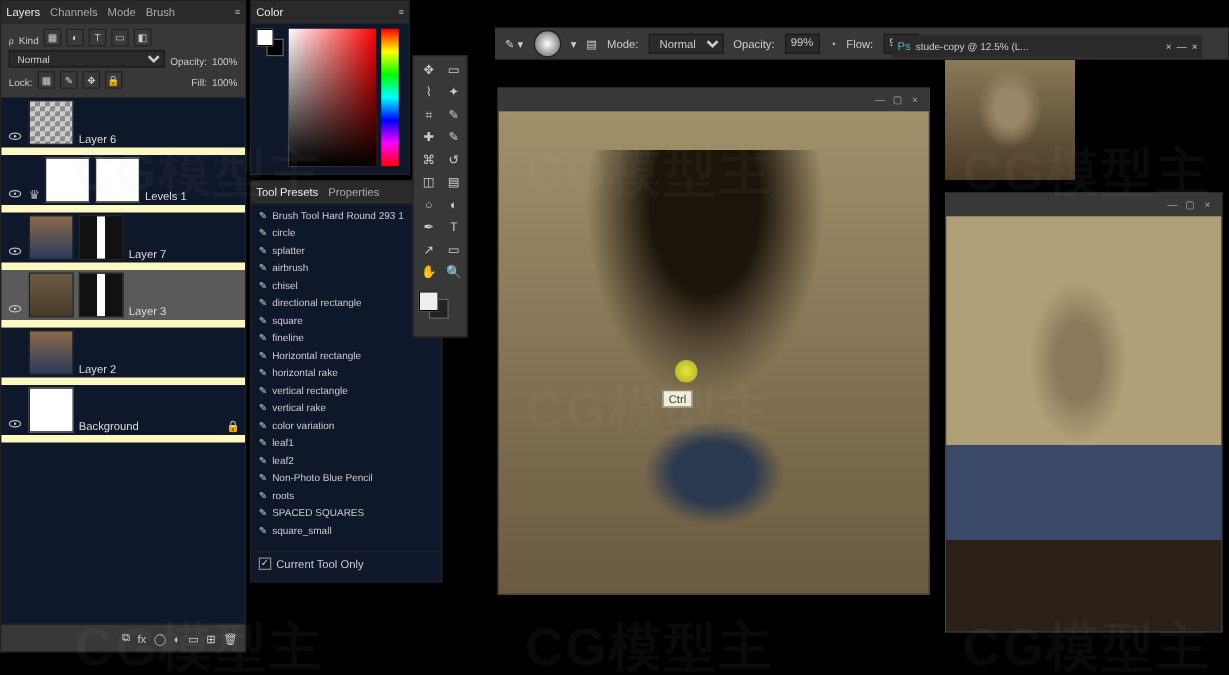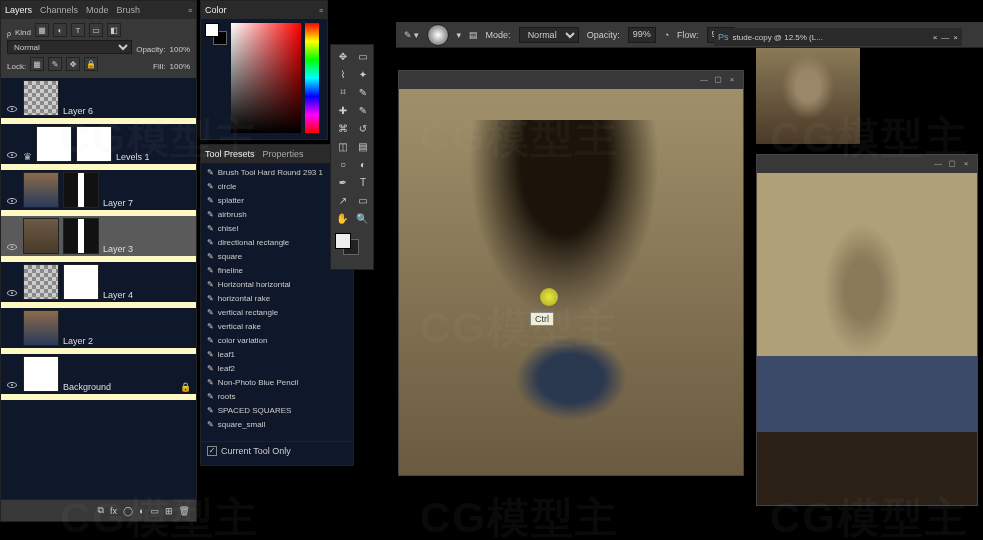--- a/index.html
+++ b/index.html
@@ -279,28 +279,20 @@
       </div>
       <div class="layer-item selected">
         <div class="vis-toggle">
           <div class="eye"></div>
         </div>
         <div class="thumb portrait1"></div>
         <div class="thumb bw"></div>
         <span class="layer-label">Layer 3</span>
       </div>
       <div class="layer-item">
-        <div class="vis-toggle">
-          <div class="eye"></div>
-        </div>
-        <div class="thumb checker"></div>
-        <div class="thumb white"></div>
-        <span class="layer-label">Layer 4</span>
-      </div>
-      <div class="layer-item">
         <div class="vis-toggle"></div>
         <div class="thumb painting"></div>
         <span class="layer-label">Layer 2</span>
       </div>
       <div class="layer-item">
         <div class="vis-toggle">
           <div class="eye"></div>
         </div>
         <div class="thumb white"></div>
         <span class="layer-label">Background</span>
@@ -369,21 +361,21 @@
       <div class="preset-item">
         <span style="font-size: 8px;">✎</span>
         <span>square</span>
       </div>
       <div class="preset-item">
         <span style="font-size: 8px;">✎</span>
         <span>fineline</span>
       </div>
       <div class="preset-item">
         <span style="font-size: 8px;">✎</span>
-        <span>Horizontal horizontal</span>
+        <span>Horizontal rectangle</span>
       </div>
       <div class="preset-item">
         <span style="font-size: 8px;">✎</span>
         <span>horizontal rake</span>
       </div>
       <div class="preset-item">
         <span style="font-size: 8px;">✎</span>
         <span>vertical rectangle</span>
       </div>
       <div class="preset-item">

